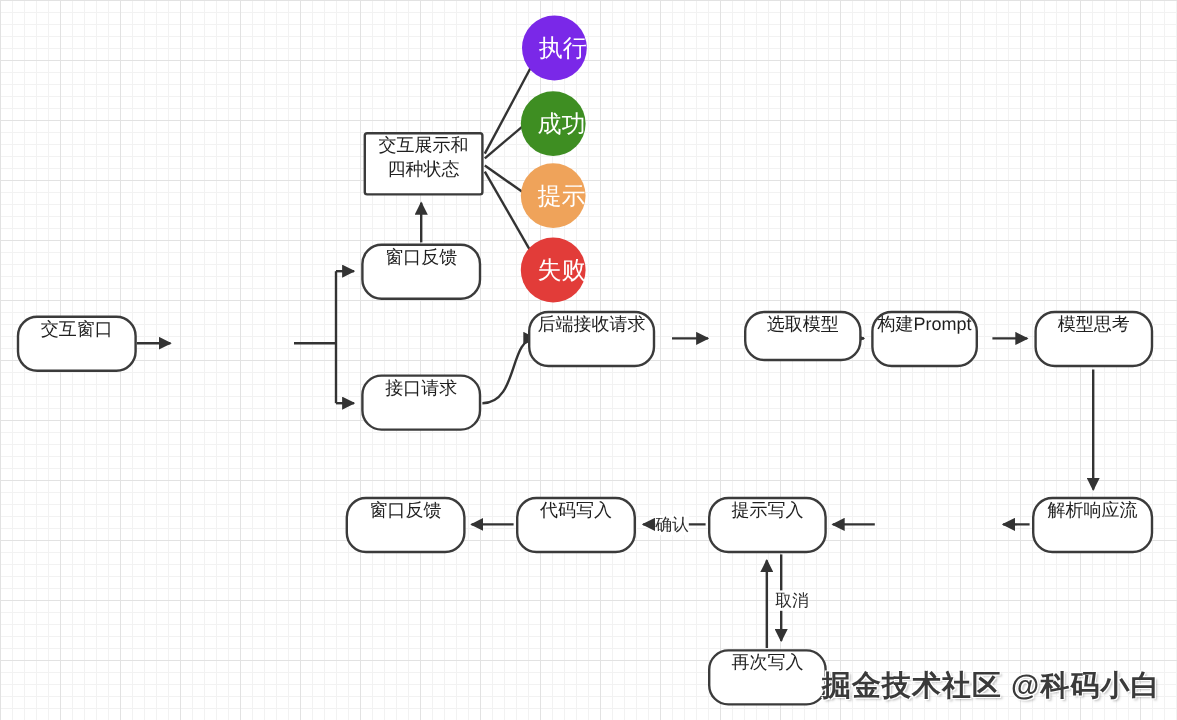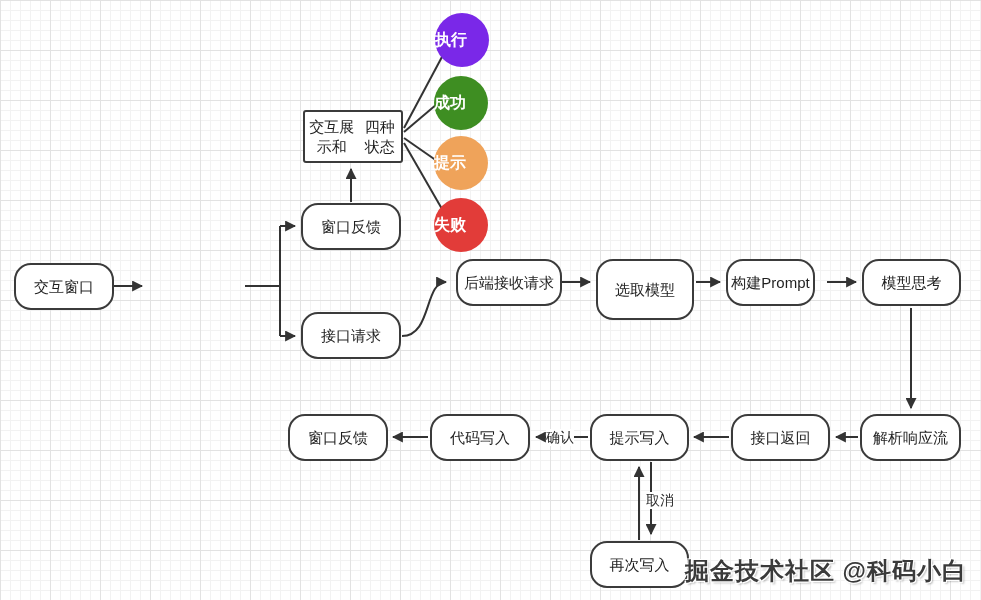--- a/index.html
+++ b/index.html
@@ -19,32 +19,32 @@
     background-size: 50px 50px, 50px 50px, 10px 10px, 10px 10px;
   }
 
   svg.edges { position: absolute; left: 0; top: 0; width: 981px; height: 600px; }
 
   .node {
     position: absolute;
     background: #ffffff;
     border: 2px solid #3b3b3b;
     border-radius: 17px;
-    display: flex; flex-direction: row;
-    align-items: center; justify-content: center;
+    display: flex; flex-direction: column;
+    align-items: center; justify-content: flex-start;
     font-size: 15px; color: #1f1f1f;
     text-align: center; line-height: 1.3;
   }
   .node.rect { border-radius: 3px; }
 
   .circle {
     position: absolute;
     width: 54px; height: 54px; border-radius: 50%;
-    display: flex; align-items: center; justify-content: flex-start;
-    color: #ffffff; font-weight: bold; font-size: 16px;
+    display: flex; align-items: center; justify-content: flex-end;
+    color: #ffffff; font-weight: normal; font-size: 20px;
   }
 
   .edge-label {
     position: absolute;
     background: #ffffff;
     font-size: 14px; color: #2b2b2b;
     padding: 0 0; line-height: 17px;
   }
 
   .watermark {
@@ -99,37 +99,34 @@
   <div class="node" style="left:301px;top:203px;width:100px;height:47px">
     <span>窗口反馈</span>
   </div>
   <div class="node rect" style="left:303px;top:110px;width:100px;height:53px">
     <span>交互展示和</span>
     <span>四种状态</span>
   </div>
   <div class="node" style="left:301px;top:312px;width:100px;height:47px">
     <span>接口请求</span>
   </div>
-  <div class="node" style="left:456px;top:259px;width:106px;height:47px">
+  <div class="node" style="left:440px;top:259px;width:106px;height:47px">
     <span>后端接收请求</span>
   </div>
-  <div class="node" style="left:596px;top:259px;width:98px;height:61px">
+  <div class="node" style="left:620px;top:259px;width:98px;height:42px">
     <span>选取模型</span>
   </div>
   <div class="node" style="left:726px;top:259px;width:89px;height:47px">
     <span>构建Prompt</span>
   </div>
   <div class="node" style="left:862px;top:259px;width:99px;height:47px">
     <span>模型思考</span>
   </div>
   <div class="node" style="left:860px;top:414px;width:101px;height:47px">
     <span>解析响应流</span>
-  </div>
-  <div class="node" style="left:731px;top:414px;width:99px;height:47px">
-    <span>接口返回</span>
   </div>
   <div class="node" style="left:590px;top:414px;width:99px;height:47px">
     <span>提示写入</span>
   </div>
   <div class="node" style="left:430px;top:414px;width:100px;height:47px">
     <span>代码写入</span>
   </div>
   <div class="node" style="left:288px;top:414px;width:100px;height:47px">
     <span>窗口反馈</span>
   </div>

